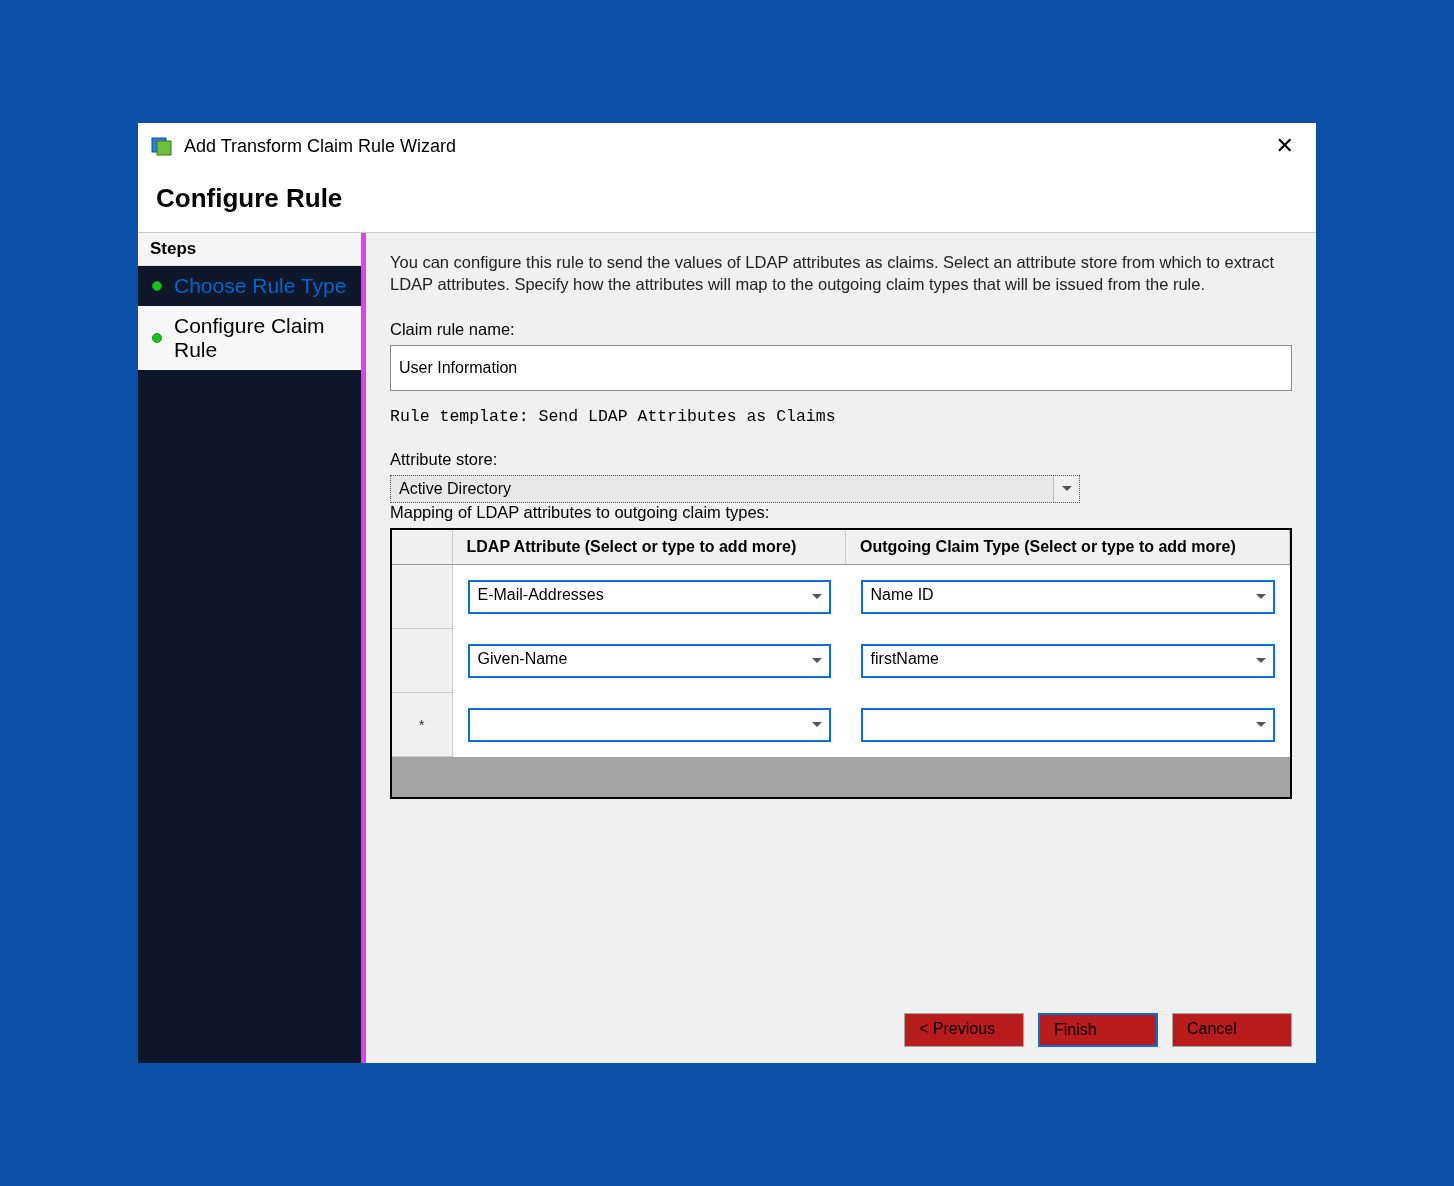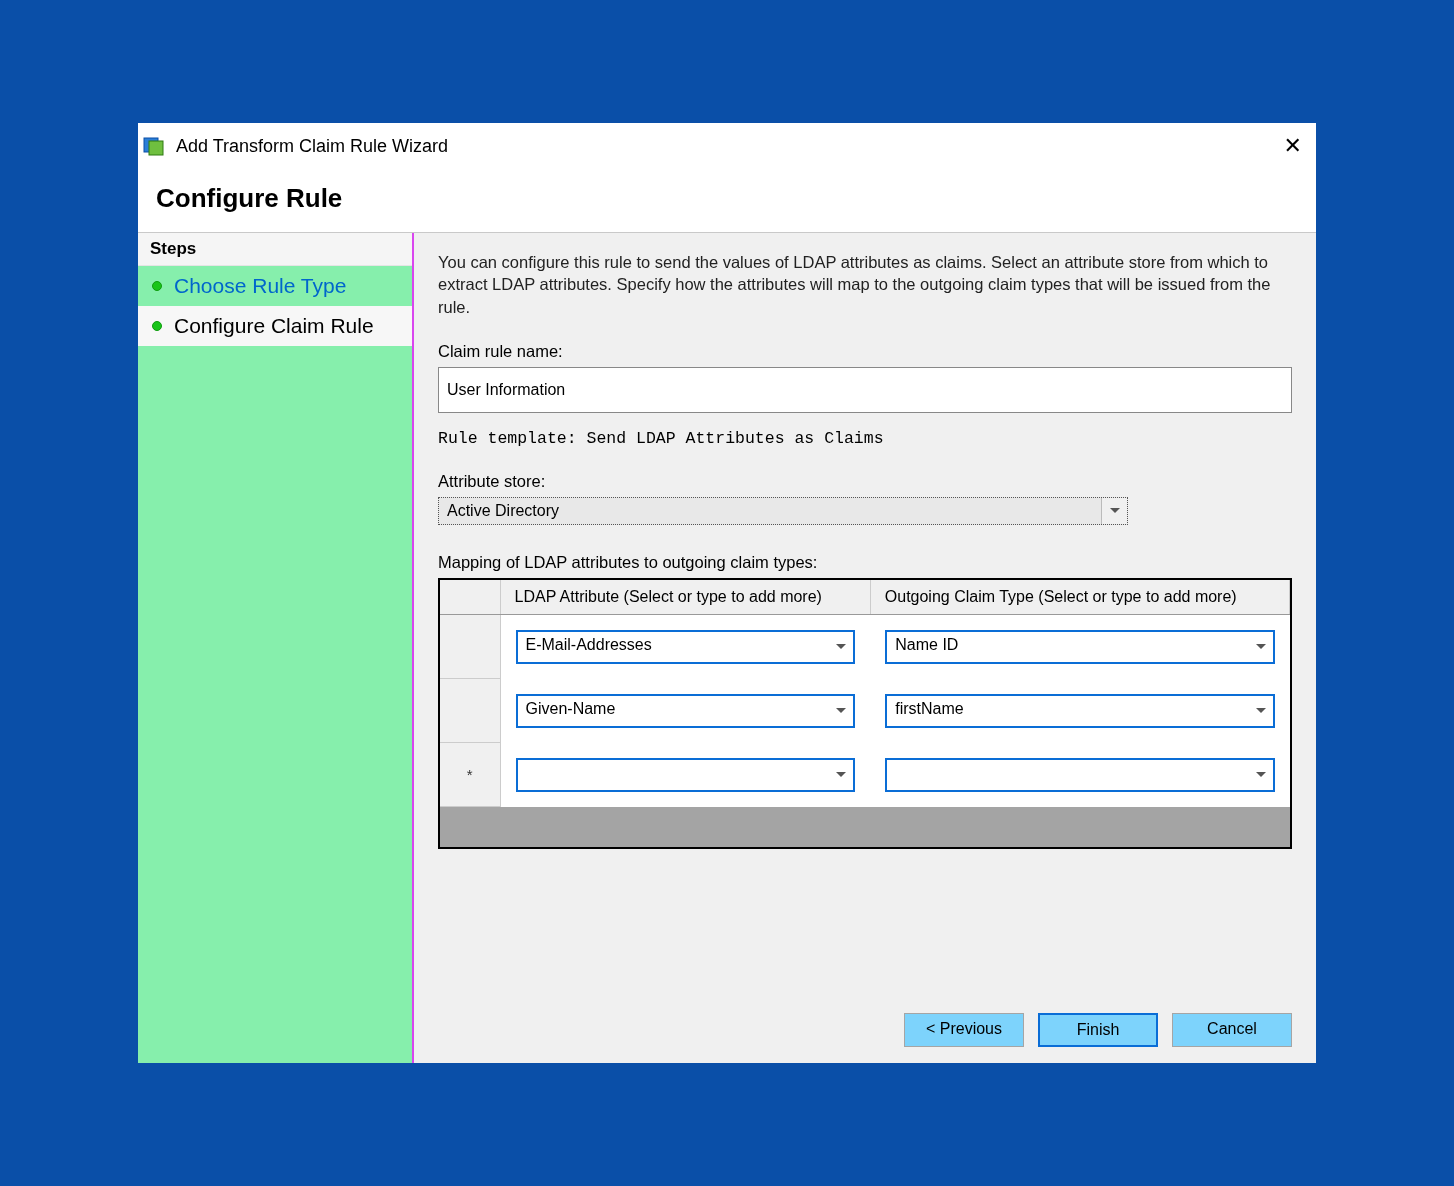--- a/index.html
+++ b/index.html
@@ -14,21 +14,21 @@
   }
   .window {
     width: 1180px;
     background: #fff;
     border: 1px solid #0a4fa8;
     box-shadow: 0 0 0 6px #0a4fa8;
   }
   .titlebar {
     display: flex;
     align-items: center;
-    padding: 8px 4px;
+    padding: 8px 12px;
     background: #fff;
   }
   .title-icon {
     width: 24px; height: 24px;
     margin-right: 10px;
     display: inline-flex;
     align-items: center;
     justify-content: center;
   }
   .title-text {
@@ -48,23 +48,23 @@
   .heading-area h1 {
     margin: 0;
     font-size: 26px;
     font-weight: 700;
   }
   .body {
     display: flex;
     background: #f0f0f0;
   }
   .sidebar {
-    width: 276px;
-    background: #86efac;
-    border-right: 2px solid #d946ef;
+    width: 228px;
+    background: #0f172a;
+    border-right: 5px solid #d946ef;
     min-height: 830px;
   }
   .sidebar-header {
     background: #f5f5f5;
     padding: 6px 12px;
     font-weight: 700;
     font-size: 17px;
     border-bottom: 1px solid #e5e5e5;
   }
   .step-item {
@@ -112,21 +112,20 @@
   .template-text {
     font-size: 16.5px;
     margin-bottom: 24px;
     font-family: Liberation Mono, monospace;
   }
   .combo {
     width: 690px;
     display: flex;
     border: 1px dotted #555;
     background: #e8e8e8;
-    margin-bottom: 28px;
     gap: 8px;
   }
   .combo-value {
     flex: 1;
     padding: 4px 8px;
     font-size: 16px;
   }
   .combo-arrow {
     width: 26px;
     border-left: 1px solid #bbb;
@@ -146,21 +145,21 @@
     background: #a4a4a4;
     padding-bottom: 40px;
   }
   table.grid {
     width: 100%;
     border-collapse: collapse;
     background: #fff;
   }
   table.grid th {
     background: #f0f0f0;
-    font-weight: 400;
+    font-weight: 700;
     text-align: left;
     padding: 8px 14px;
     font-size: 16px;
     border-bottom: 1px solid #999;
     border-right: 1px solid #ccc;
     vertical-align: top;
   }
   table.grid th.rowhead-h {
     width: 60px;
     border-right: 1px solid #ccc;
@@ -203,22 +202,22 @@
     position: absolute;
     bottom: 16px;
     right: 24px;
     display: flex;
     gap: 14px;
   }
   .btn {
     min-width: 120px;
     padding: 6px 14px;
     font-size: 16px;
-    text-align: center;
-    background: #7dd3fc;
+    text-align: left;
+    background: #b91c1c;
     border: 1px solid #a5a5a5;
     cursor: pointer;
     margin-top: 44px;
   }
   .btn.default {
     border: 2px solid #0a6dd6;
   }
   .row-indicator-arrow {
     width: 0; height: 0;
     border-top: 5px solid transparent;

